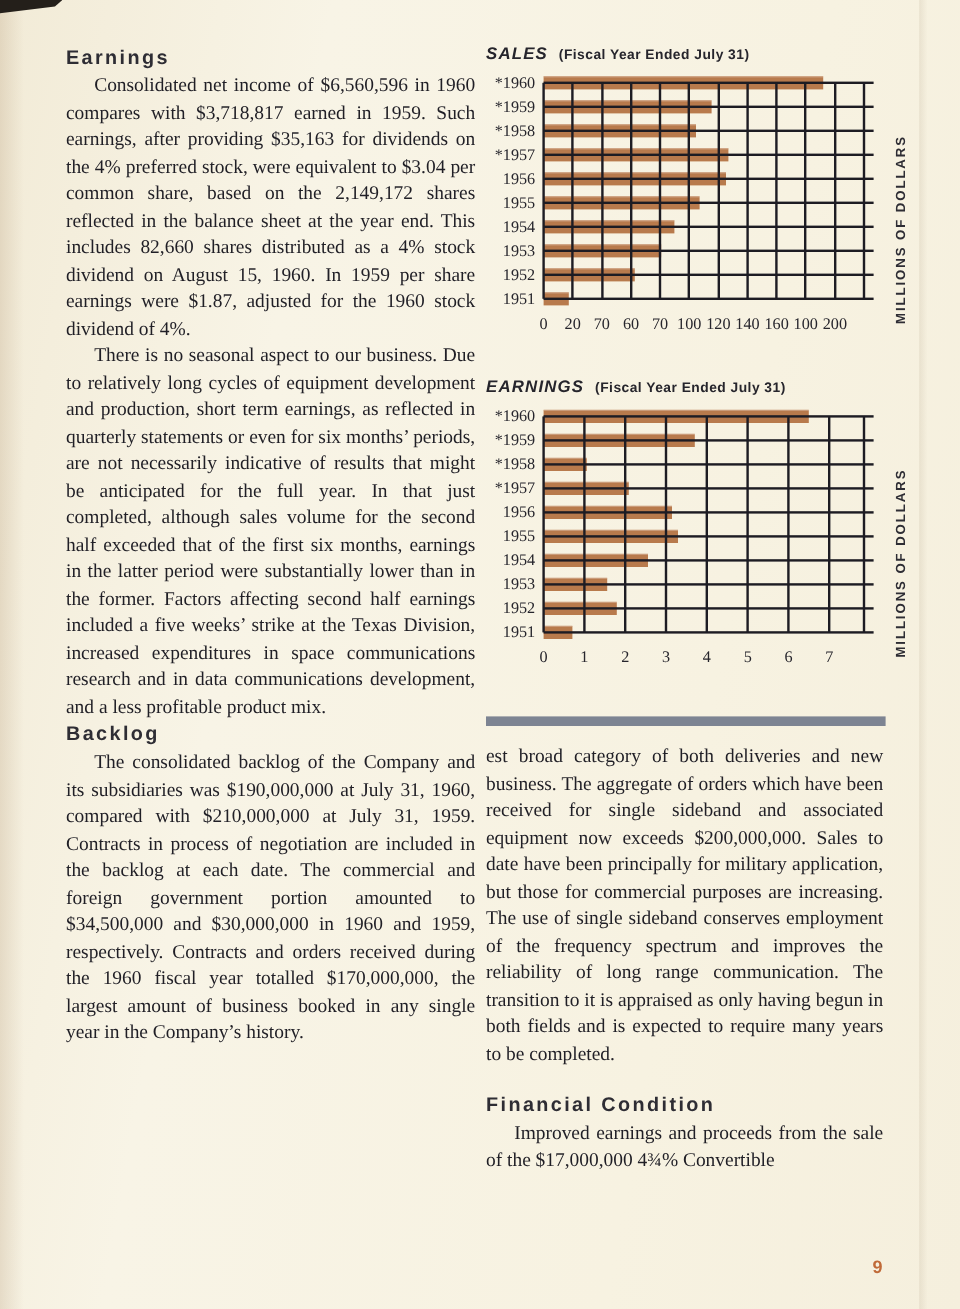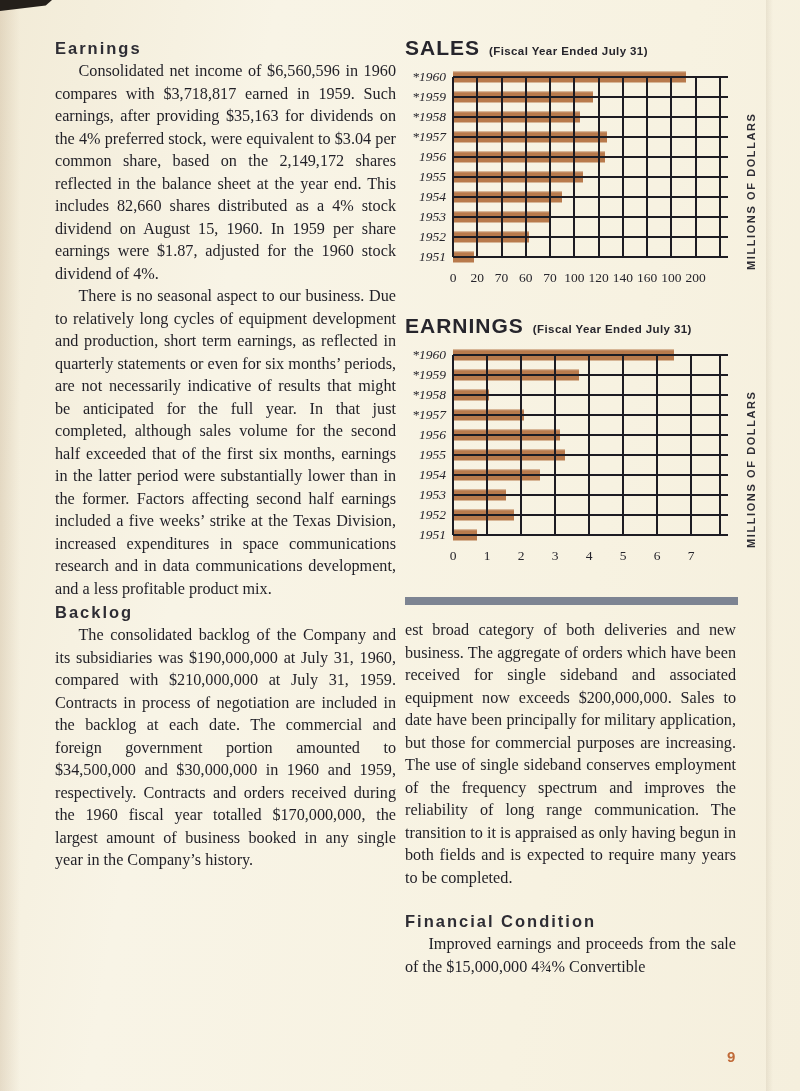--- a/index.html
+++ b/index.html
@@ -19,23 +19,23 @@
   .section-heading{font-family:"Liberation Sans",sans-serif;font-weight:700;
     font-size:16.5px;letter-spacing:2px;color:#2e2d34;margin:0;line-height:24px;text-align:left;}
   .col p{margin:0;font-size:16.2px;line-height:22.5px;}
   .col p.indent{text-indent:1.45em;}
   .fin-heading{margin-top:20px;}
   
   .chart{position:absolute;width:362px;font-family:"Liberation Sans",sans-serif;}
   .chart-1{left:405px;top:36px;}
   .chart-2{left:405px;top:314px;}
   .chart-header{display:flex;align-items:baseline;gap:9px;margin:0 0 7px 0;}
-  .chart-title{font-size:21px;font-weight:700;letter-spacing:1px;color:#26252c;}
+  .chart-title{font-size:14px;font-weight:700;letter-spacing:1px;color:#26252c;font-style:italic;}
   .chart-subtitle{font-size:11.5px;font-weight:700;letter-spacing:.4px;color:#26252c;}
-  .chart-body{display:flex;font-style:italic;}
+  .chart-body{display:flex;}
   .ylabels{width:48px;}
   .ylabel{height:20px;line-height:20px;text-align:right;padding-right:7px;
     font-family:"Liberation Serif",serif;font-size:13.5px;color:#26252c;}
   .plot{position:relative;width:267px;}
   .row{position:relative;height:20px;}
   .bar{position:absolute;left:0;top:50%;transform:translateY(-50%);height:11px;
     background:#b87a4c;box-shadow:inset 0 1px 0 rgba(255,255,255,.25);z-index:1;}
   .rowline{position:absolute;left:0;right:-8px;top:50%;margin-top:-1px;height:2px;
     background:#1d1c23;z-index:2;}
   .vline{position:absolute;top:10px;bottom:10px;width:2px;margin-left:-1px;
@@ -239,17 +239,17 @@
         <div class="xlabel" style="left: 89.172%;">7</div>
       </div>
     <div class="right-axis-label">MILLIONS OF DOLLARS</div>
   </div>
 
   <div class="divider"></div>
 
   <div class="col right-col">
     <p>est broad category of both deliveries and new business. The aggregate of orders which have been received for single sideband and associated equipment now exceeds $200,000,000. Sales to date have been principally for military application, but those for commercial purposes are increasing. The use of single sideband conserves employment of the frequency spectrum and improves the reliability of long range communication. The transition to it is appraised as only having begun in both fields and is expected to require many years to be completed.</p>
     <h2 class="section-heading fin-heading">Financial Condition</h2>
-    <p class="indent">Improved earnings and proceeds from the sale of the $15,000,000 4¾% Convertible</p>
+    <p class="indent">Improved earnings and proceeds from the sale of the $17,000,000 4¾% Convertible</p>
   </div>
 
   <div class="page-number">9</div>
 </div>
 
 </body></html>

